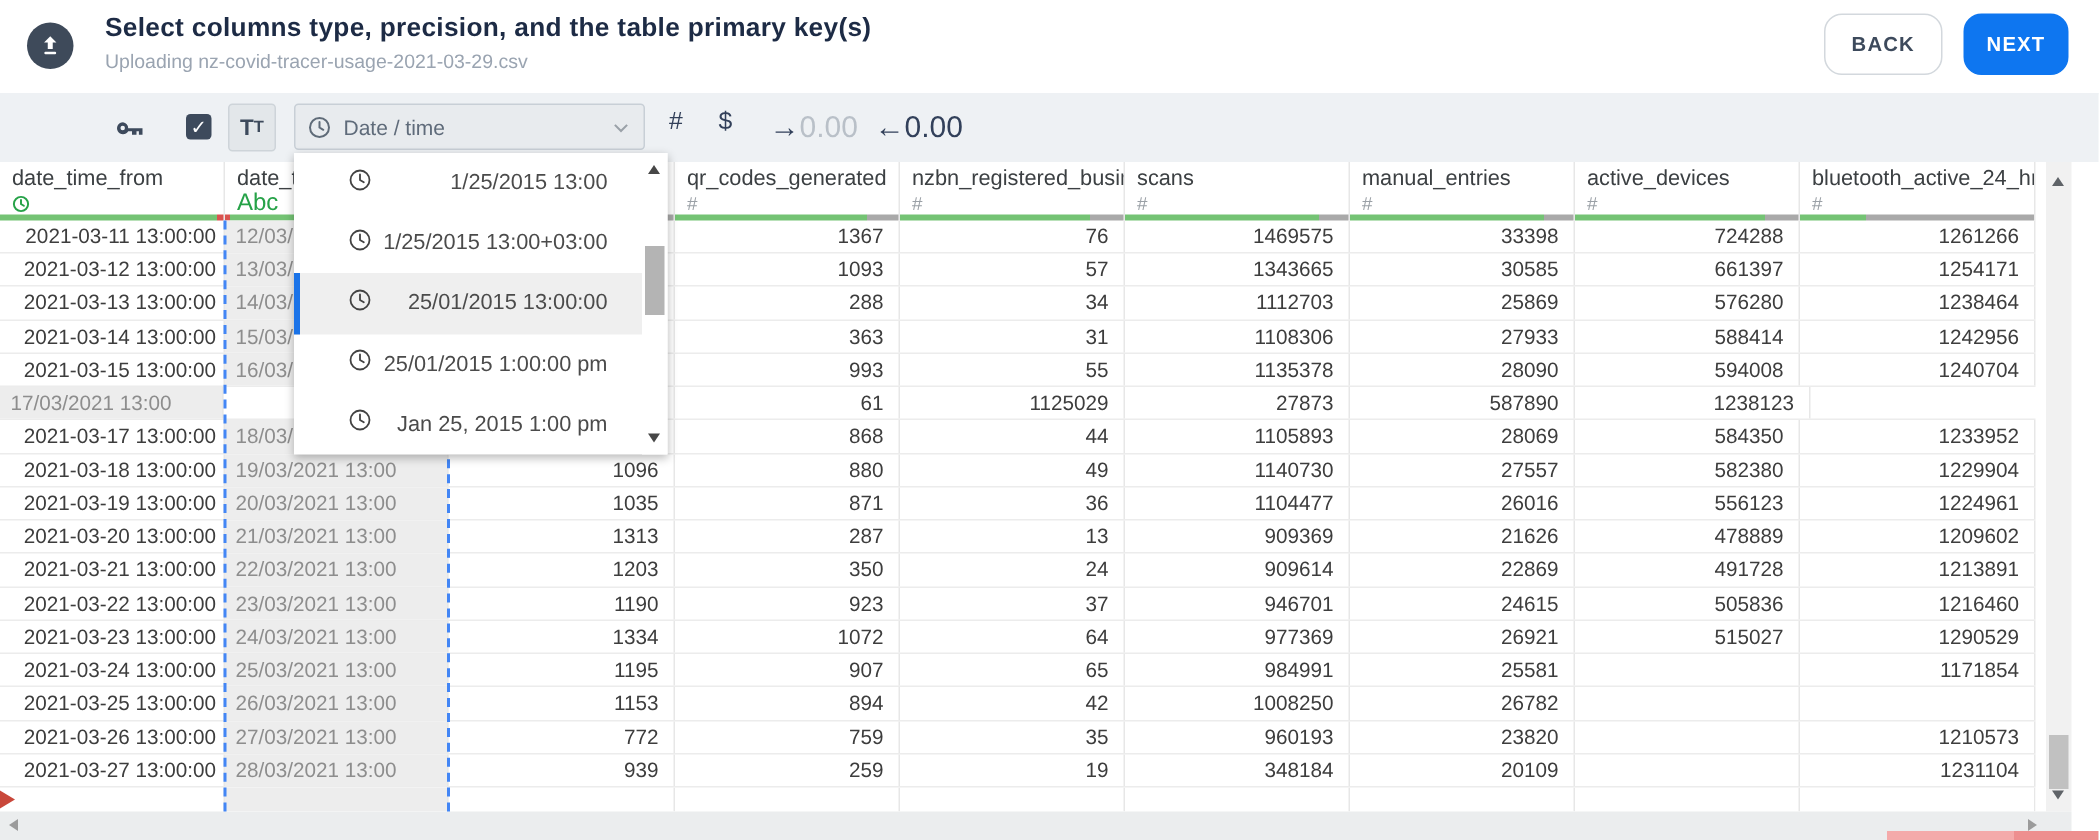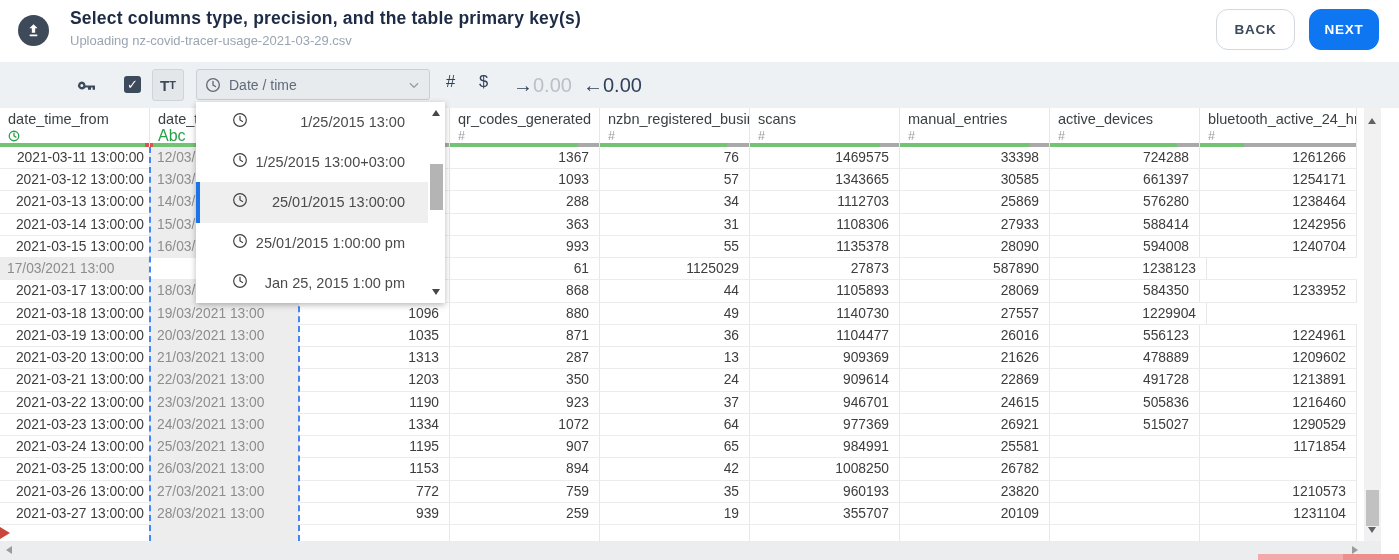--- a/index.html
+++ b/index.html
@@ -263,20 +263,21 @@
       <div class="cell num" style="width:157px">1233952</div>
     </div>
     <div class="row">
       <div class="cell date" style="width:150px">2021-03-18 13:00:00</div>
       <div class="cell sel" style="width:149px">19/03/2021 13:00</div>
       <div class="cell num" style="width:151px">1096</div>
       <div class="cell num" style="width:150px">880</div>
       <div class="cell num" style="width:150px">49</div>
       <div class="cell num" style="width:150px">1140730</div>
       <div class="cell num" style="width:150px">27557</div>
+      <div class="cell num" style="width:150px">582380</div>
       <div class="cell num" style="width:157px">1229904</div>
     </div>
     <div class="row">
       <div class="cell date" style="width:150px">2021-03-19 13:00:00</div>
       <div class="cell sel" style="width:149px">20/03/2021 13:00</div>
       <div class="cell num" style="width:151px">1035</div>
       <div class="cell num" style="width:150px">871</div>
       <div class="cell num" style="width:150px">36</div>
       <div class="cell num" style="width:150px">1104477</div>
       <div class="cell num" style="width:150px">26016</div>
@@ -359,21 +360,21 @@
       <div class="cell num" style="width:150px">23820</div>
       <div class="cell num" style="width:150px"></div>
       <div class="cell num" style="width:157px">1210573</div>
     </div>
     <div class="row">
       <div class="cell date" style="width:150px">2021-03-27 13:00:00</div>
       <div class="cell sel" style="width:149px">28/03/2021 13:00</div>
       <div class="cell num" style="width:151px">939</div>
       <div class="cell num" style="width:150px">259</div>
       <div class="cell num" style="width:150px">19</div>
-      <div class="cell num" style="width:150px">355707</div>
+      <div class="cell num" style="width:150px">348184</div>
       <div class="cell num" style="width:150px">20109</div>
       <div class="cell num" style="width:150px"></div>
       <div class="cell num" style="width:157px">1231104</div>
     </div>
     <div class="row partial">
       <div class="cell " style="width:150px">
         <div class="err-tri"></div>
       </div>
       <div class="cell sel" style="width:149px"></div>
       <div class="cell " style="width:151px"></div>

